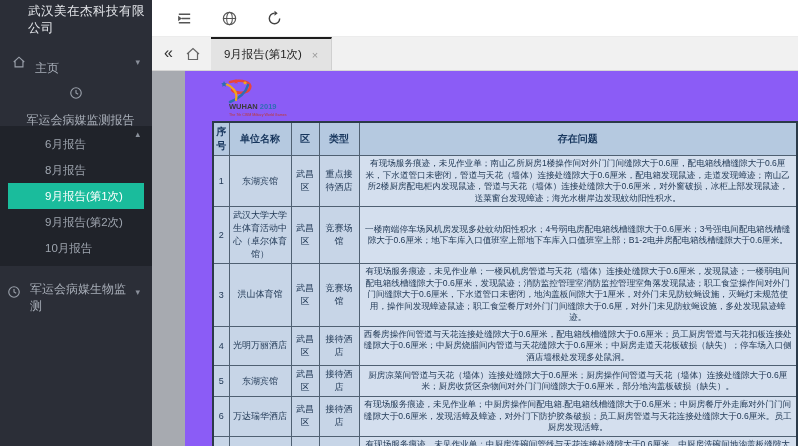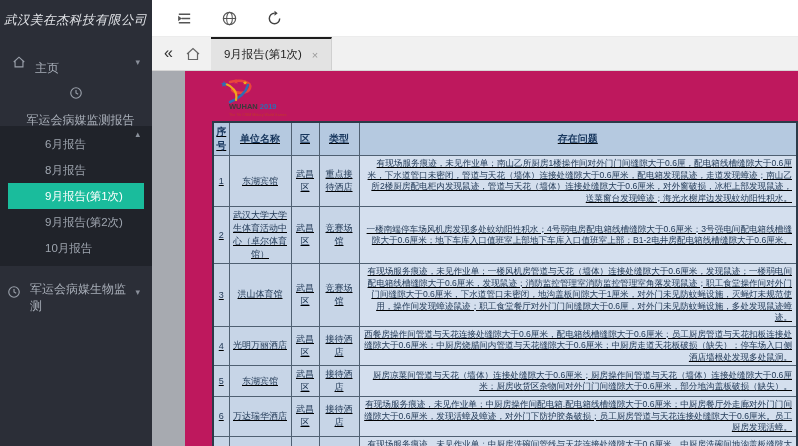--- a/index.html
+++ b/index.html
@@ -2,22 +2,22 @@
 <html><head>
 <meta charset="utf-8">
 <style>
   * { margin:0; padding:0; box-sizing:border-box; }
   html,body { width:798px; height:446px; overflow:hidden; }
   body { font-family:"Liberation Sans","DejaVu Sans",sans-serif; }
   .app { display:flex; width:798px; height:446px; }
 
   
   .sidebar { width:152px; flex-shrink:0; background:#2b2e37; color:#aab0ba; height:100%; }
-  .brand { height:40px; display:flex; align-items:center; padding-left:4px;
-           color:#e3e5e9; font-size:12.5px; letter-spacing:0.5px;font-style:italic; }
+  .brand { height:40px; display:flex; align-items:center; padding-left:28px;
+           color:#e3e5e9; font-size:12.5px; letter-spacing:0.5px; }
   .side-item { height:36px; display:flex; align-items:center; padding:0 12px;
                font-size:12px; color:#a8aeb8; cursor:pointer; }
   .side-item .s-label { margin-left:9px;margin-top:12px; }
   .side-item .caret { margin-left:auto; font-size:9px; color:#8a909a; }
   .side-item.home { margin-top:4px; }
   .side-item.section { margin-top:6px;flex-direction:column; }
   .side-item.section2 { margin-top:8px;padding-left:7px; }
   .submenu { background:#20232a; padding:5px 8px; margin-top:4px; }
   .submenu-item { height:26px; line-height:26px; padding-left:37px; font-size:11.5px;
                   color:#9fa6b0; cursor:pointer; }
@@ -33,32 +33,32 @@
             border-bottom:1px solid #d6d6d6; }
   .tab-collapse { align-self:center; font-size:16px; color:#333; padding:0 10px 2px 12px; cursor:pointer; }
   .tab-home { align-self:center; width:16px; height:16px; margin:0 10px 0 2px; cursor:pointer; }
   .tab { display:flex; align-items:center; gap:10px; padding:0 13px; background:#e3e3e3;
          border-top:2px solid #1c1c1c; border-right:1px solid #d0d0d0; font-size:11.5px;
          color:#222; cursor:pointer; }
   .tab-close { color:#9a9a9a; font-size:11px; cursor:pointer; }
 
   
   .content { flex:1; background:#a7aab0; position:relative; overflow:hidden; }
-  .page { position:absolute; left:33px; top:0; right:0; bottom:0; background:#be185d;
-          padding:7px 2px 0 27px; overflow:hidden;text-decoration:underline; }
+  .page { position:absolute; left:33px; top:0; right:0; bottom:0; background:#8b5cf6;
+          padding:7px 2px 0 27px; overflow:hidden; }
   .logo { display:flex; flex-direction:column; width:110px; margin-bottom:3px; }
 
   
   table.report { border-collapse:collapse; table-layout:fixed; width:584px;
                  border:2px solid #2b3a49; background:#cdd9e8; }
   .report th { background:#b5c9e0; border:1px solid #4f6072; font-size:10px; font-weight:bold;
                color:#17365d; padding:2px 1px; text-align:center; height:27px; }
   .report td { border:1px solid #4f6072; font-size:9px; color:#1d3552;
                padding:2px 3px; text-align:center; vertical-align:middle; background:#c7d5e7; }
-  .report td.col-problem { text-align:right; background:#d4dfee; font-size:8.6px;
+  .report td.col-problem { text-align:center; background:#d4dfee; font-size:8.6px;
                            line-height:11.5px; padding:2px 4px; }
   .c-no { width:16px; } .c-name { width:62px; } .c-district { width:28px; }
   .c-type { width:40px; } .c-problem { width:438px; }
 </style>
 </head>
 <body>
 
 <div class="app">
 
   <div class="sidebar">

